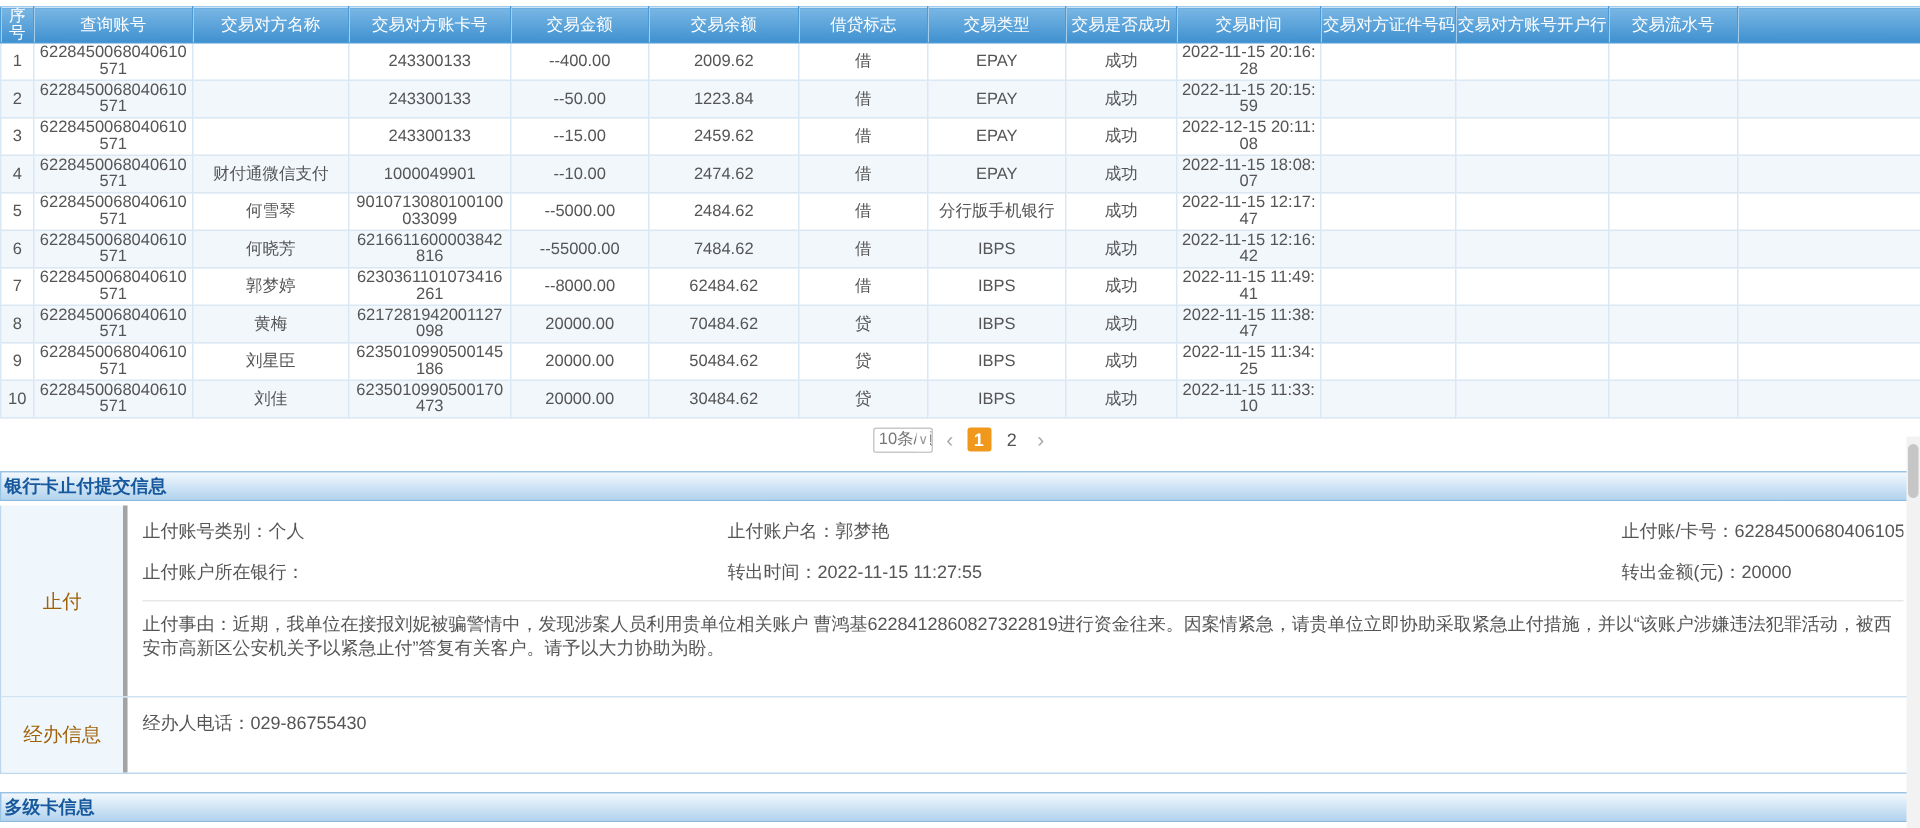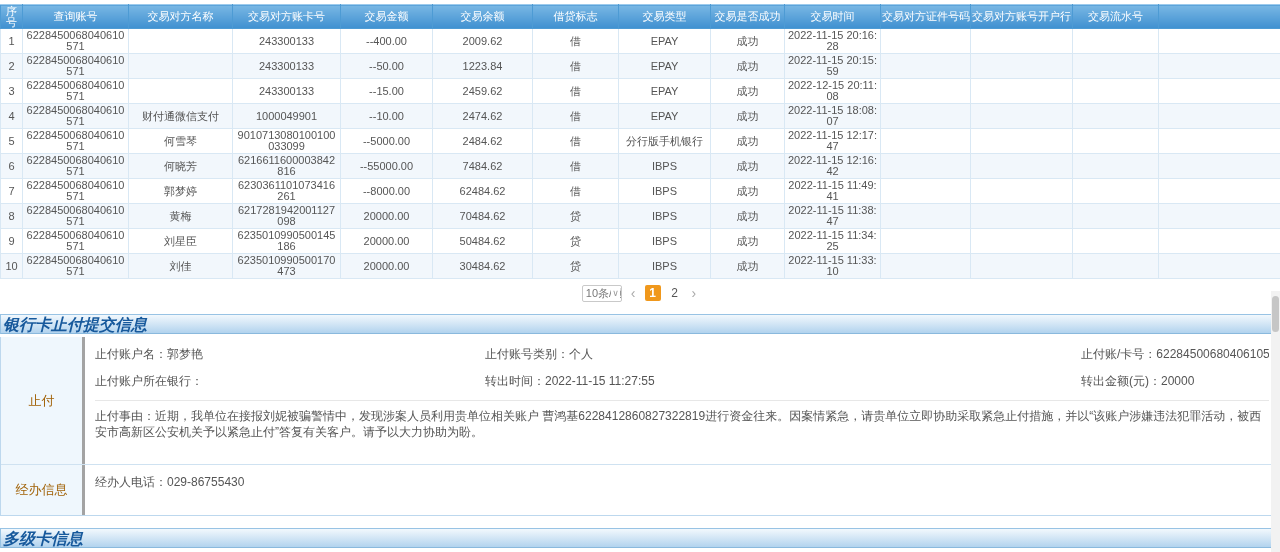--- a/index.html
+++ b/index.html
@@ -36,21 +36,21 @@
   .pg-pages { display: flex; gap: 6px; }
   .pg-num { min-width: 16px; height: 16px; line-height: 16px; text-align: center;
     color: #555; cursor: pointer; border-radius: 2px; font-size: 12px; }
   .pg-num.active { background: #f0981c; color: #fff; font-weight: bold; }
 
   
   .section-bar {
     height: 20px; line-height: 19px; padding-left: 2px;
     background: linear-gradient(#f2f8fd, #b2d3ee);
     border: 1px solid #98c3e4; border-bottom-color: #8ab9dd;
-    color: #17599c; font-size: 16px; font-weight: bold; font-style: italic;
+    color: #17599c; font-size: 12px; font-weight: bold;
   }
   .s1 { margin-top: 9px; }
   .section-body { border: 1px solid #bdd8ee; border-top: none; margin-top: 3px; background: #fff; }
   .group { display: flex; }
   .group + .group { border-top: 1px solid #cfe2f1; }
   .group-label { width: 84px; flex: 0 0 84px; background: #eff7fd;
     border-right: 3px solid #a3a3a3; display: flex; align-items: center;
     justify-content: center; color: #a16207; font-size: 13px; }
   .group-content { flex: 1; padding: 9px 10px 8px 10px; font-size: 12px; color: #555; }
   .frow { display: grid; grid-template-columns: 390px 596px 1fr; margin-bottom: 10px; }
@@ -284,22 +284,22 @@
     <span class="pg-arrow">›</span>
   </div>
 
   <div class="section s1">
     <div class="section-bar">银行卡止付提交信息</div>
     <div class="section-body">
       <div class="group">
         <div class="group-label">止付</div>
         <div class="group-content">
           <div class="frow">
+            <span>止付账号类别：个人</span>
             <span>止付账户名：郭梦艳</span>
-            <span>止付账号类别：个人</span>
             <span>止付账/卡号：6228450068040610571</span>
           </div>
           <div class="frow">
             <span>止付账户所在银行：</span>
             <span>转出时间：2022-11-15 11:27:55</span>
             <span>转出金额(元)：20000</span>
           </div>
           <div class="divider"></div>
           <div class="reason">止付事由：近期，我单位在接报刘妮被骗警情中，发现涉案人员利用贵单位相关账户 曹鸿基6228412860827322819进行资金往来。因案情紧急，请贵单位立即协助采取紧急止付措施，并以“该账户涉嫌违法犯罪活动，被西安市高新区公安机关予以紧急止付”答复有关客户。请予以大力协助为盼。</div>
         </div>

